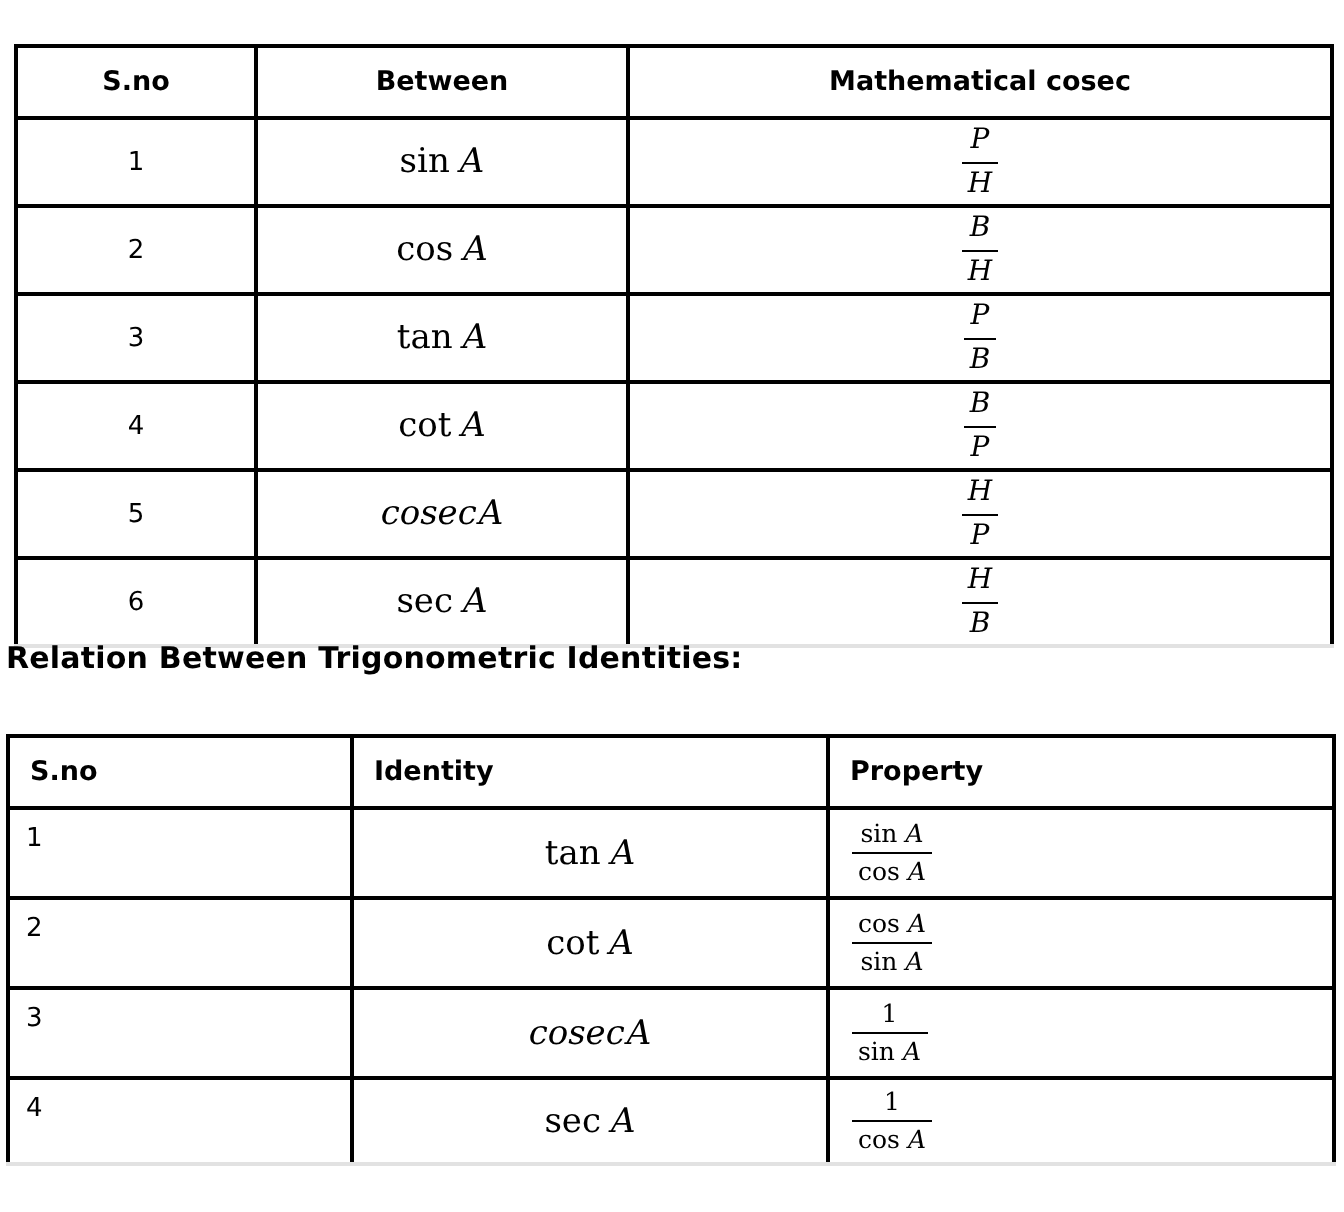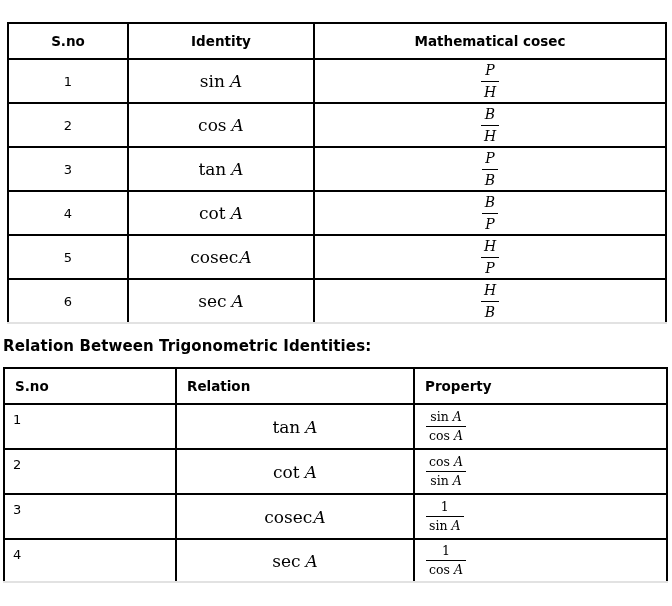--- a/index.html
+++ b/index.html
@@ -14,42 +14,42 @@
 
   
   #t1{left:7px;top:22px;width:658px;}
   #t1 tr.hdr{height:36px;}
   #t1 tr.row{height:44px;}
   #t1 th{text-align:center;}
   #t1 tr:last-child td{border-bottom:2px solid #e2e2e2;}
 
   
   #sec-heading{
-    position:absolute;left:3px;top:337px;
+    position:absolute;left:3px;top:320px;
     font-size:15px;font-weight:bold;letter-spacing:0.1px;
   }
 
   
   #t2{left:3px;top:367px;width:663px;}
   #t2 tr.hdr{height:36px;}
   #t2 tr.row{height:45px;}
   #t2 tr.row:last-child{height:43px;}
   #t2 th{text-align:left;padding-left:10px;}
   #t2 tr:last-child td{border-bottom:2px solid #e2e2e2;}
 
   
   .sno-c{text-align:center;font-size:13px;}
   .sno-l{text-align:left;vertical-align:top;padding:7px 0 0 8px;font-size:13px;}
   .mathcell{text-align:center;font-size:17px;font-family:"DejaVu Serif","Liberation Serif",serif;}
   .valcell{text-align:center;}
   .relcell{text-align:left;padding-left:11px;}
 
   
   .fn{font-family:"DejaVu Serif","Liberation Serif",serif;font-style:normal;}
-  .fn.it{}
+  .fn.it{font-style:italic;}
   .var{font-family:"DejaVu Serif","Liberation Serif",serif;font-style:italic;margin-left:5px;}
   .var.tight{margin-left:1px;}
   .var:empty{display:none;margin:0;}
 
   .frac{
     display:inline-block;text-align:center;vertical-align:middle;
     font-family:"DejaVu Serif","Liberation Serif",serif;line-height:1.3;
   }
   .frac .num{display:block;border-bottom:1px solid #000;padding:0 3px 1px 3px;}
   .frac .den{display:block;padding:1px 3px 0 3px;}
@@ -63,21 +63,21 @@
 
 <table id="t1">
   <colgroup>
       <col style="width:120px">
       <col style="width:186px">
       <col style="width:352px">
     </colgroup>
   <tbody>
       <tr class="hdr">
     <th>S.no</th>
-    <th>Identity</th>
+    <th>Between</th>
     <th>Mathematical cosec</th>
   </tr>
 
   <tr class="row">
     <td class="sno-c">1</td>
     <td class="mathcell"><span class="fn">sin</span><span class="var">A</span></td>
     <td class="valcell"><span class="frac frac-lg"><span class="num">P</span><span class="den">H</span></span></td>
   </tr>
 
   <tr class="row">
@@ -116,21 +116,21 @@
 
 <table id="t2">
   <colgroup>
       <col style="width:172px">
       <col style="width:238px">
       <col style="width:253px">
     </colgroup>
   <tbody>
       <tr class="hdr">
     <th>S.no</th>
-    <th>Relation</th>
+    <th>Identity</th>
     <th>Property</th>
   </tr>
 
   <tr class="row">
     <td class="sno-l">1</td>
     <td class="mathcell"><span class="fn">tan</span><span class="var">A</span></td>
     <td class="relcell"><span class="frac frac-sm"><span class="num"><span class="ffn">sin</span><span class="fvar">A</span></span><span class="den"><span class="ffn">cos</span><span class="fvar">A</span></span></span></td>
   </tr>
 
   <tr class="row">

